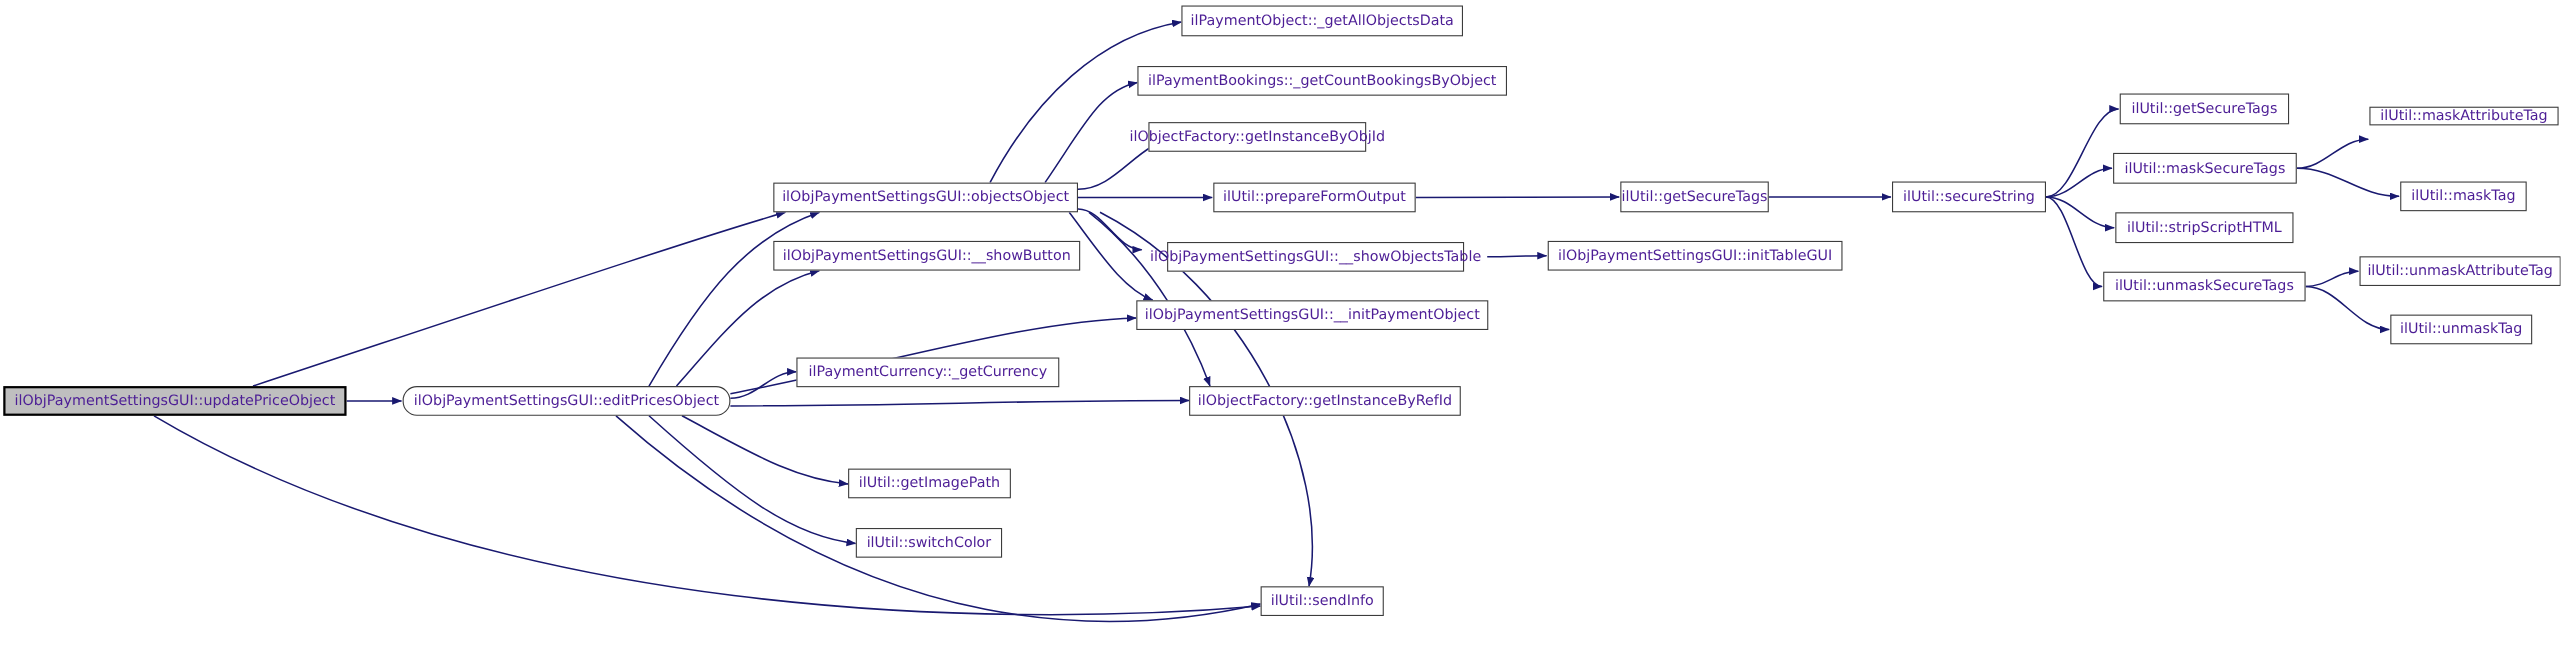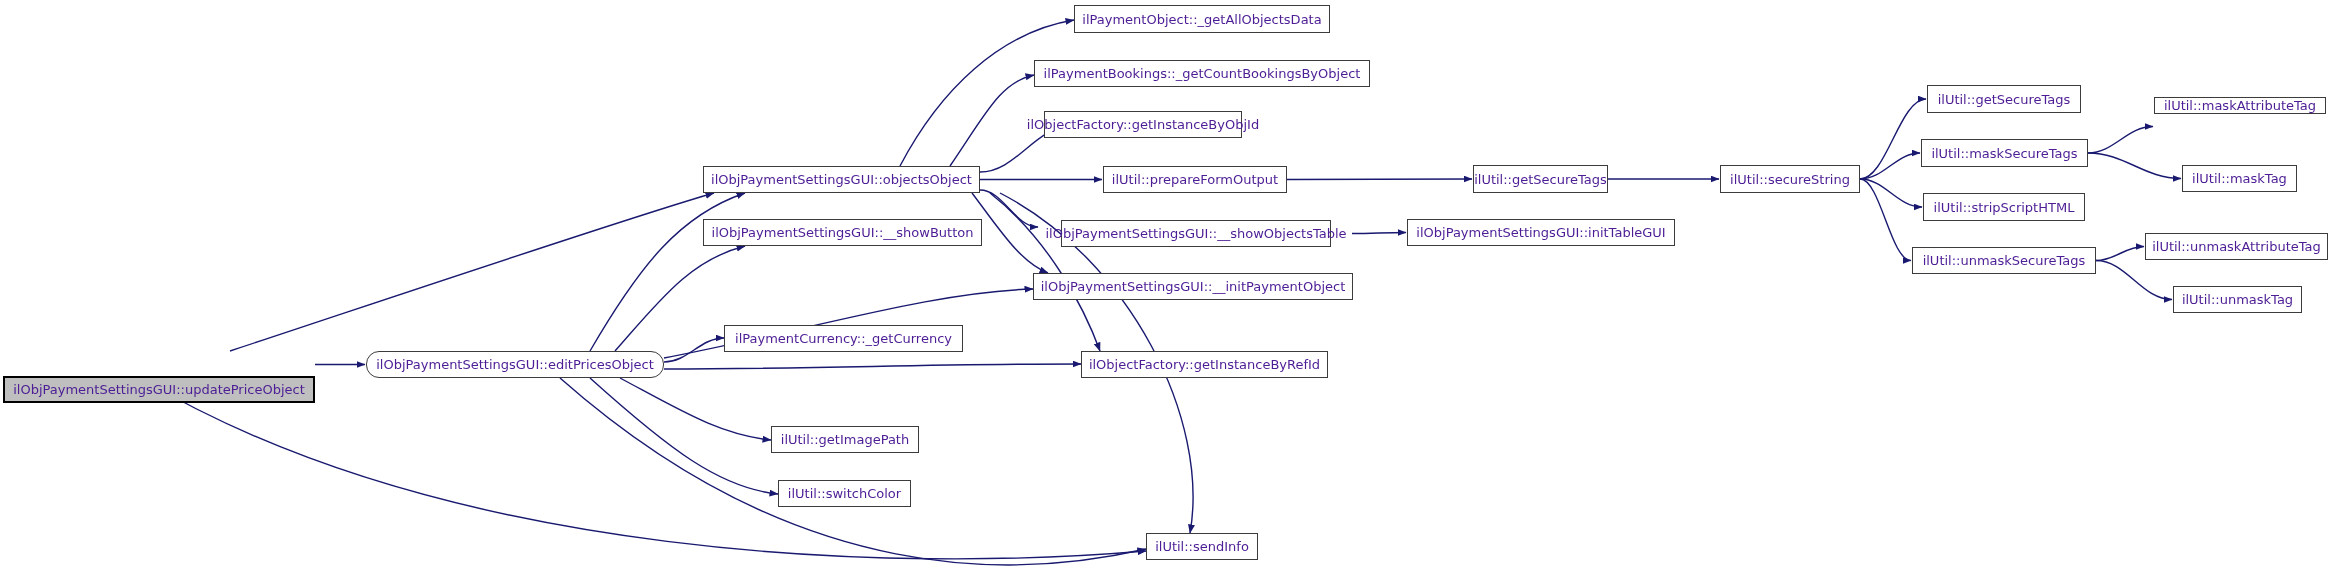--- a/index.html
+++ b/index.html
@@ -70,21 +70,21 @@
       <path d="M1860,179 C1886.4,179 1899.6,99 1926,99" fill="none" stroke="#191970" stroke-width="1.4" marker-end="url(#arrow)"></path>
       <path d="M1860,179 C1884,179 1896,153 1920,153" fill="none" stroke="#191970" stroke-width="1.4" marker-end="url(#arrow)"></path>
       <path d="M1860,179 C1884.8,179 1897.2,207 1922,207" fill="none" stroke="#191970" stroke-width="1.4" marker-end="url(#arrow)"></path>
       <path d="M1860,179 C1880.4,179 1890.6,260.5 1911,260.5" fill="none" stroke="#191970" stroke-width="1.4" marker-end="url(#arrow)"></path>
       <path d="M2088,153 C2114,153 2127,126.5 2153,126.5" fill="none" stroke="#191970" stroke-width="1.4" marker-end="url(#arrow)"></path>
       <path d="M2088,153 C2125.2,153 2143.8,178.5 2181,178.5" fill="none" stroke="#191970" stroke-width="1.4" marker-end="url(#arrow)"></path>
       <path d="M2096,260.5 C2115.2,260.5 2124.8,246.5 2144,246.5" fill="none" stroke="#191970" stroke-width="1.4" marker-end="url(#arrow)"></path>
       <path d="M2096,260.5 C2126.4,260.5 2141.6,299.5 2172,299.5" fill="none" stroke="#191970" stroke-width="1.4" marker-end="url(#arrow)"></path>
     </svg>
   <div id="node-layer">
-      <div class="node highlight" style="left: 3px; top: 351px; width: 312px; height: 27px; margin-top: 25px;">ilObjPaymentSettingsGUI::updatePriceObject</div>
+      <div class="node highlight" style="left: 3px; top: 351px; width: 312px; height: 27px;">ilObjPaymentSettingsGUI::updatePriceObject</div>
       <div class="node" style="left: 366px; top: 351px; width: 298px; height: 27px; border-radius: 13px;">ilObjPaymentSettingsGUI::editPricesObject</div>
       <div class="node" style="left: 703px; top: 166px; width: 277px; height: 27px;">ilObjPaymentSettingsGUI::objectsObject</div>
       <div class="node" style="left: 703px; top: 219px; width: 279px; height: 27px;">ilObjPaymentSettingsGUI::__showButton</div>
       <div class="node" style="left: 724px; top: 325px; width: 239px; height: 27px;">ilPaymentCurrency::_getCurrency</div>
       <div class="node" style="left: 771px; top: 426px; width: 148px; height: 27px;">ilUtil::getImagePath</div>
       <div class="node" style="left: 778px; top: 480px; width: 133px; height: 27px;">ilUtil::switchColor</div>
       <div class="node" style="left: 1074px; top: 5px; width: 256px; height: 28px;">ilPaymentObject::_getAllObjectsData</div>
       <div class="node" style="left: 1034px; top: 60px; width: 336px; height: 27px;">ilPaymentBookings::_getCountBookingsByObject</div>
       <div class="node" style="left: 1044px; top: 111px; width: 198px; height: 27px;">ilObjectFactory::getInstanceByObjId</div>
       <div class="node" style="left: 1103px; top: 166px; width: 184px; height: 27px;">ilUtil::prepareFormOutput</div>

